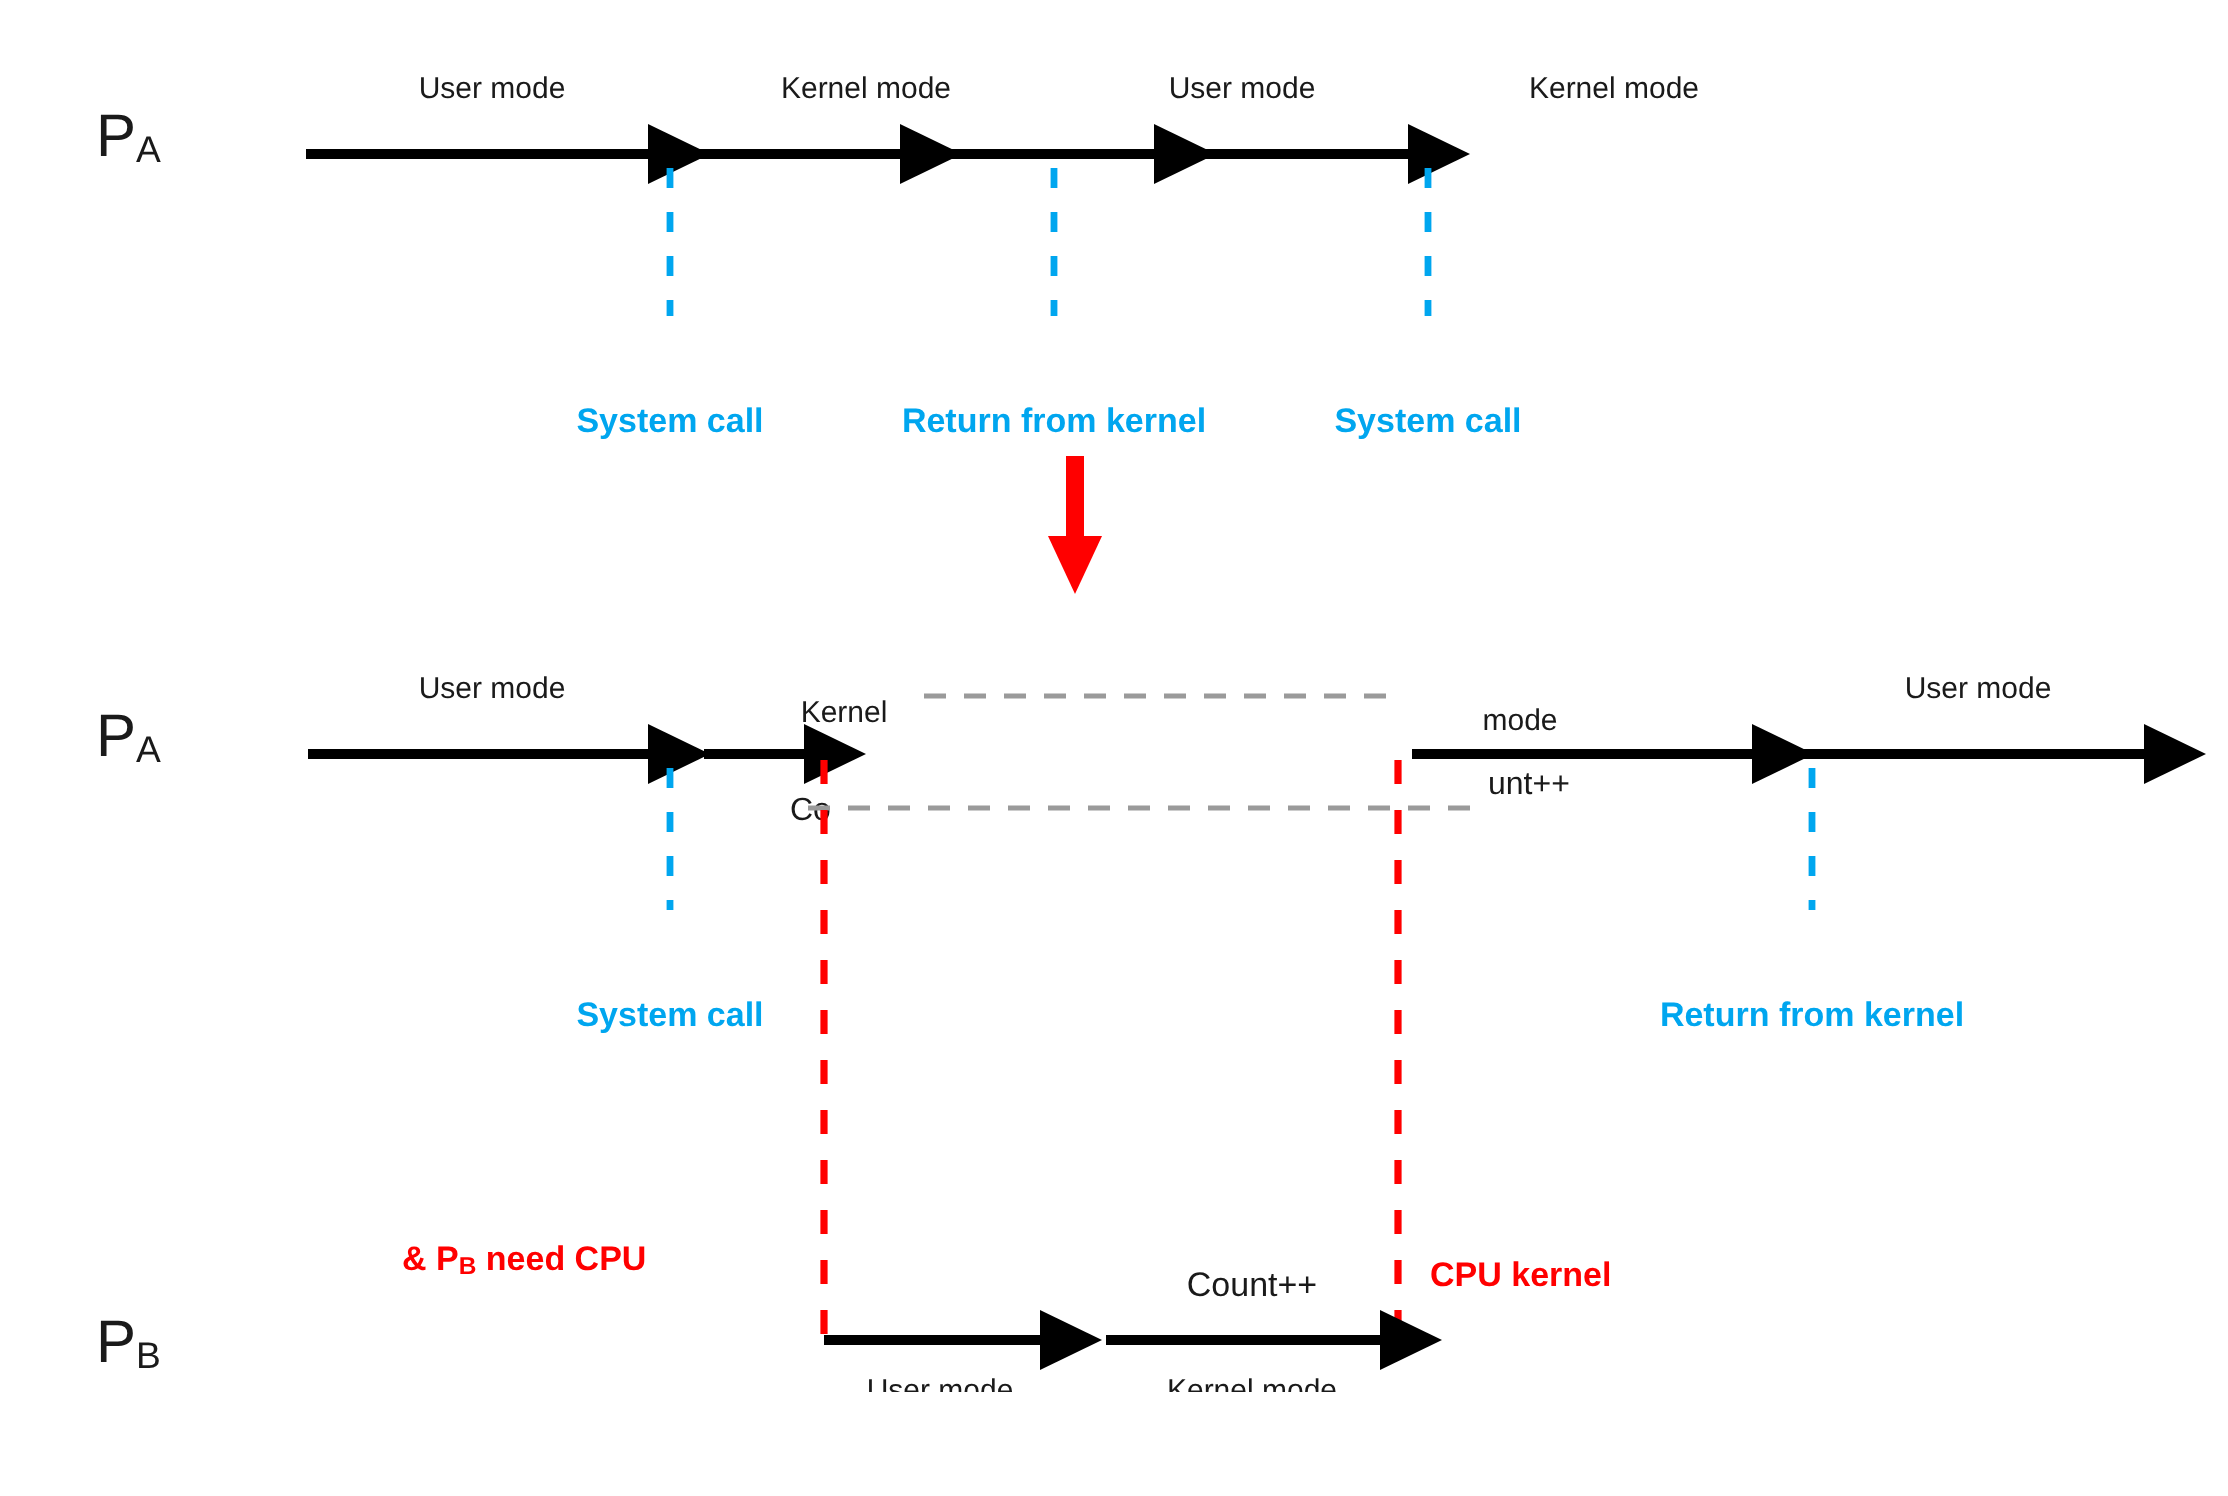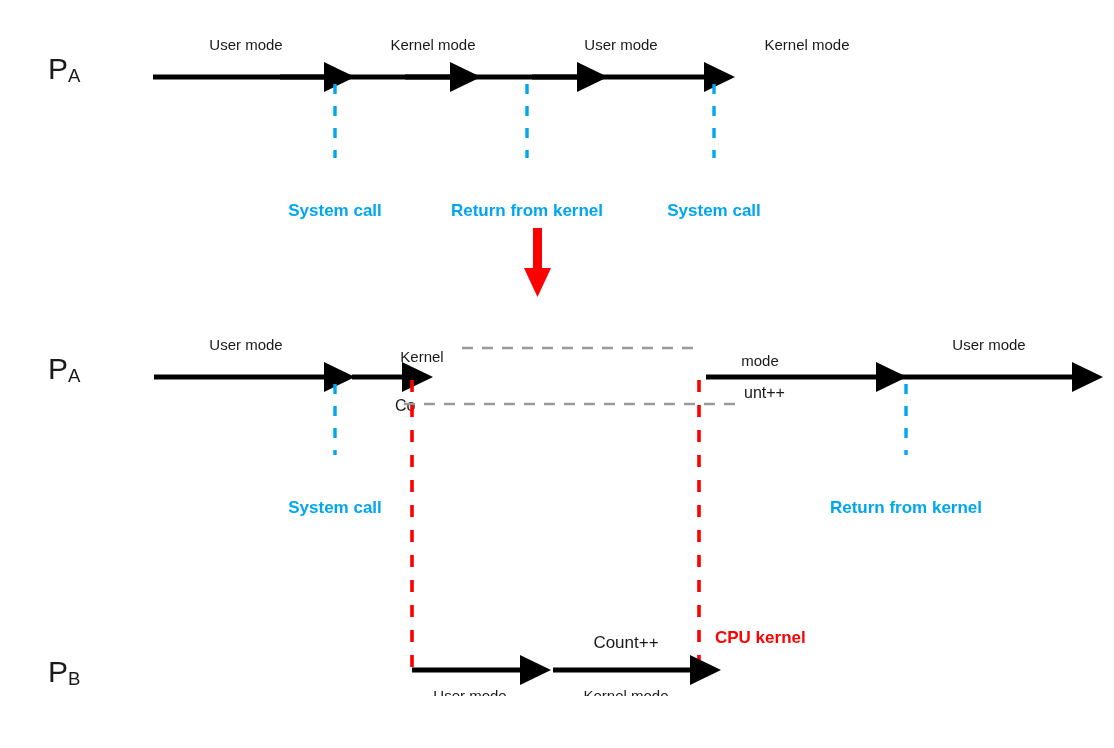--- a/index.html
+++ b/index.html
@@ -92,20 +92,21 @@
   <div class="lbl mode-lbl" style="left:760px; top:336px;margin-top:16px;">mode</div>
   <div class="lbl mode-lbl" style="left:989px; top:336px;">User mode</div>
 
   <div class="lbl small-blk" style="left:395px; top:397px;">Co</div>
   <div class="lbl small-blk" style="left:744px; top:384px;">unt++</div>
 
   <div class="lbl blue-lbl" style="left:335px; top:462px;">System call</div>
   <div class="lbl blue-lbl" style="left:906px; top:462px;">Return from kernel</div>
 
   <div class="lbl red-lbl" style="left:201px; top:620px; text-align:left;">
+    <div><span>&amp; P</span><sub style="font-size:0.72em; vertical-align:baseline; position:relative; top:0.2em;">B</sub><span> need CPU</span></div>
   </div>
 
   <div class="lbl red-lbl" style="left:715px; top:628px;">CPU kernel</div>
 
   <div class="lbl proc-lbl" style="left:48px; top:655px;"><span>P</span><sub>B</sub></div>
 
   <div class="lbl mode-lbl" style="left:470px; top:687px;">User mode</div>
   <div class="lbl mode-lbl" style="left:626px; top:687px;">Kernel mode</div>
 
   <div class="lbl mid-blk" style="left:626px; top:633px;">Count++</div>

